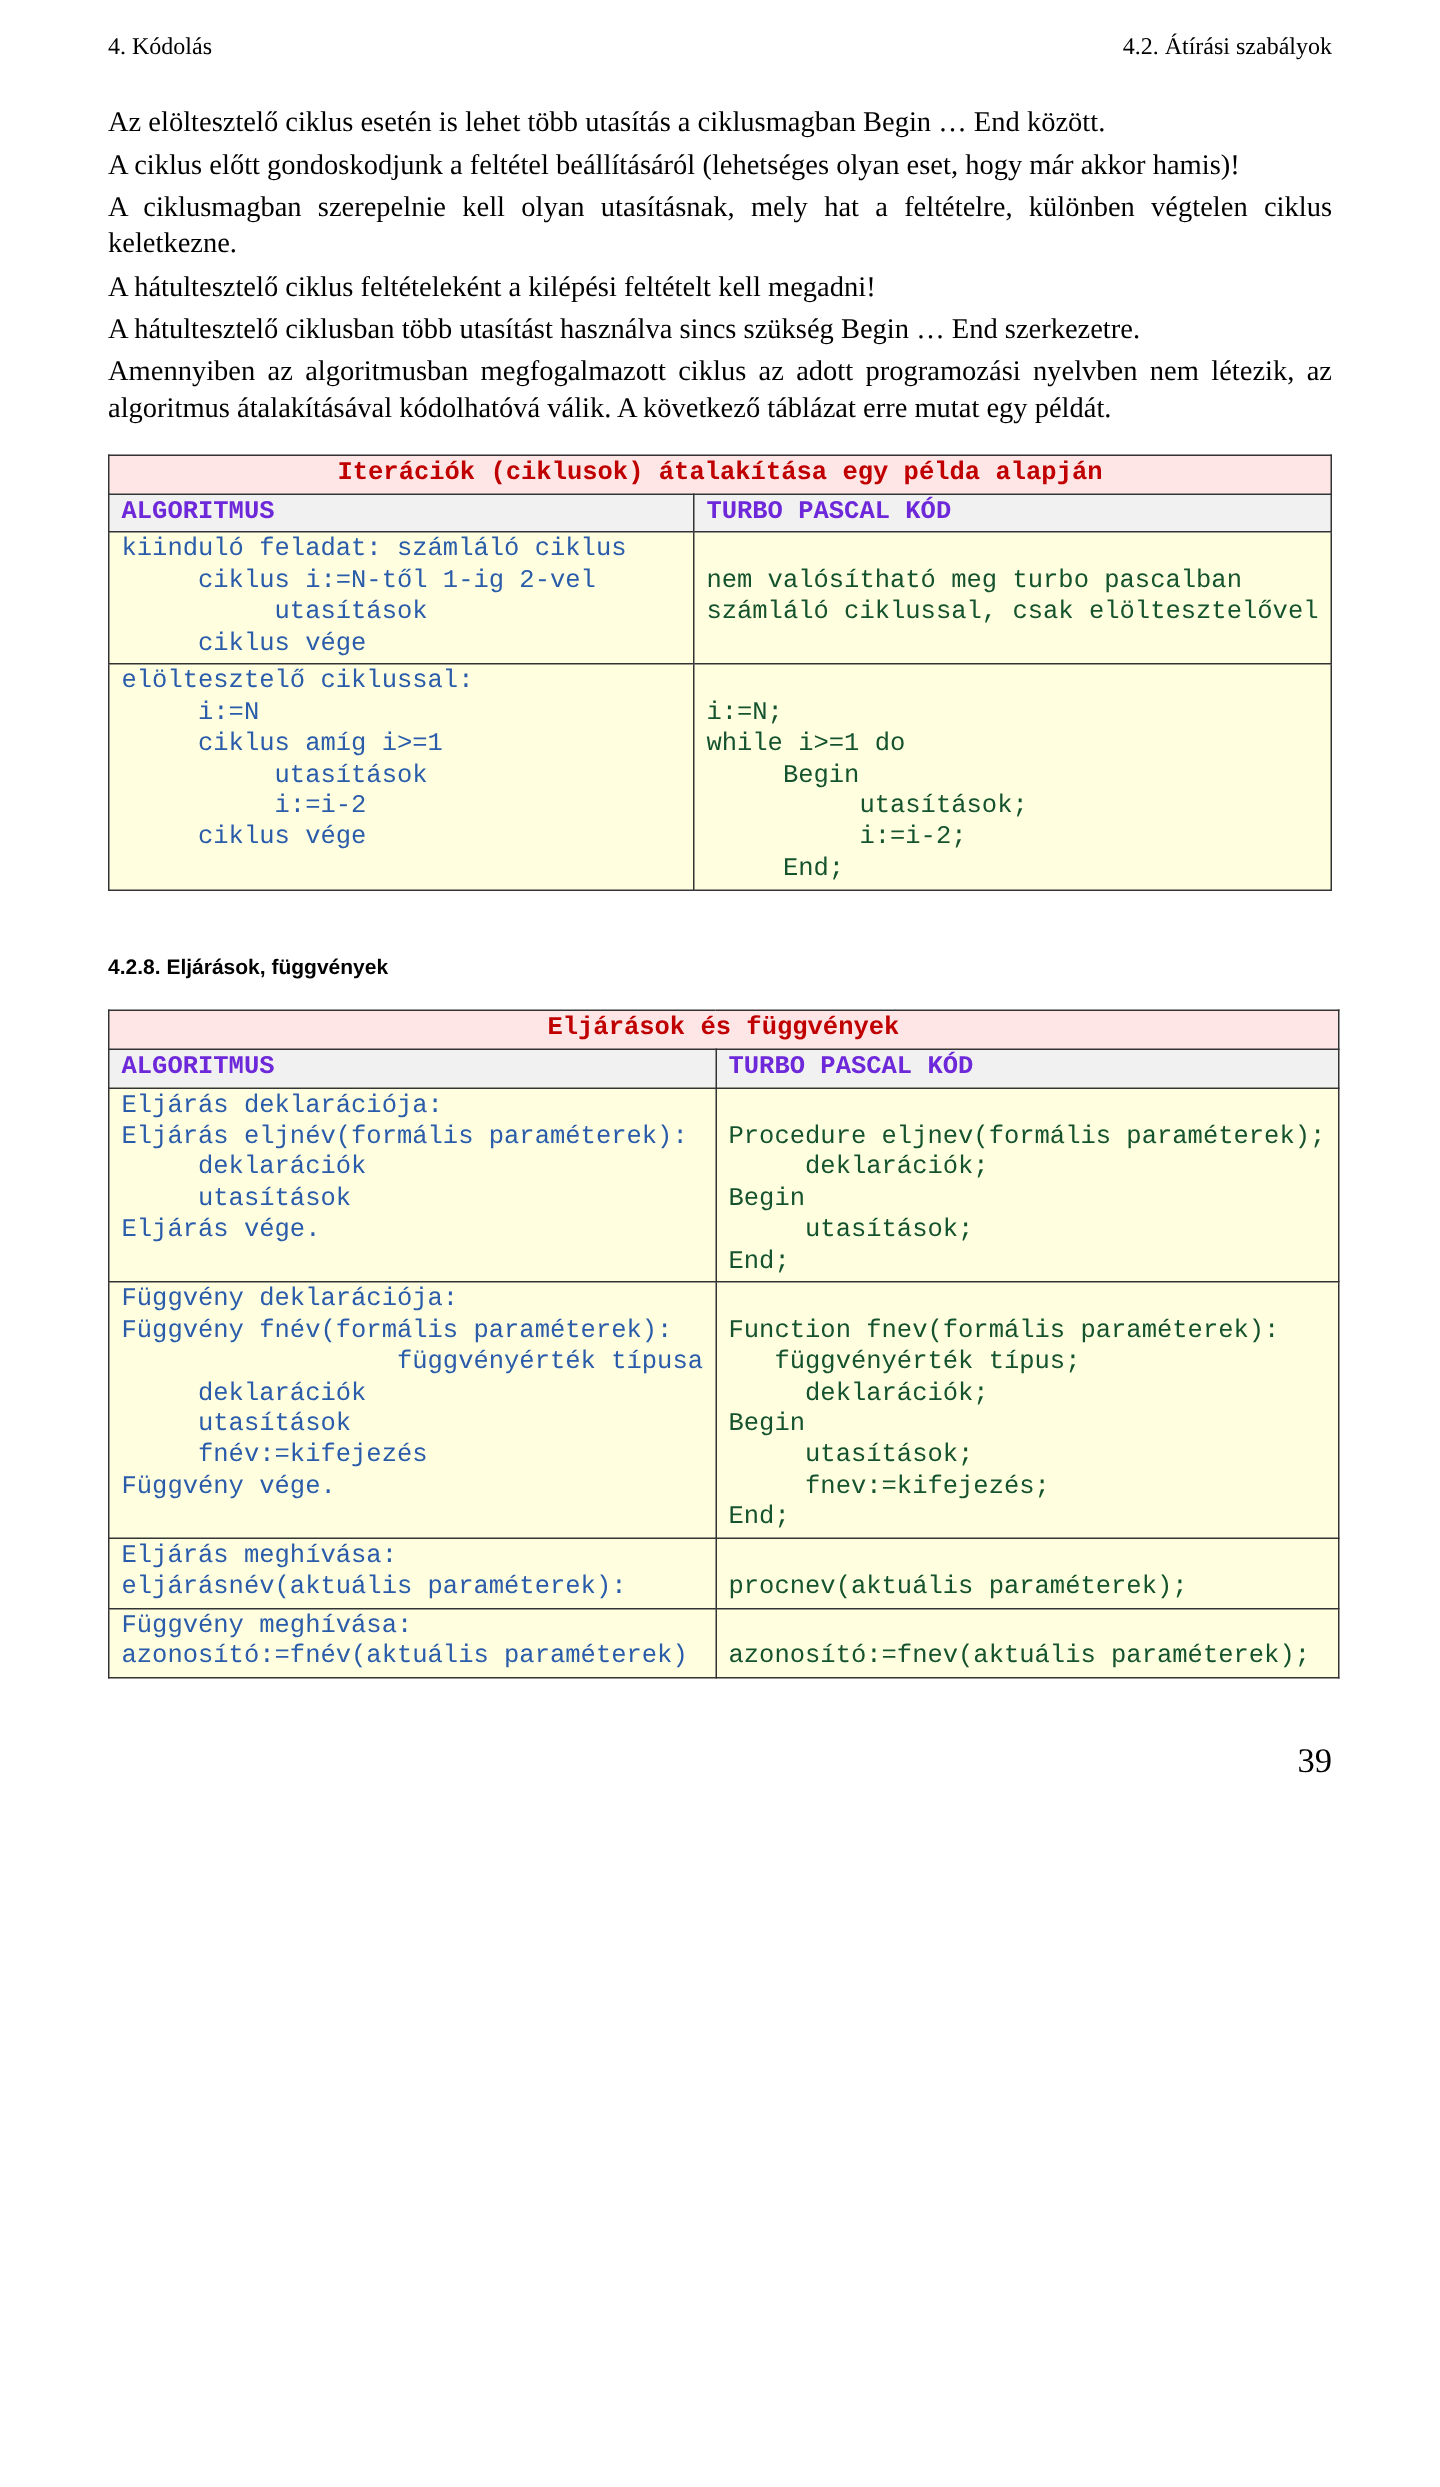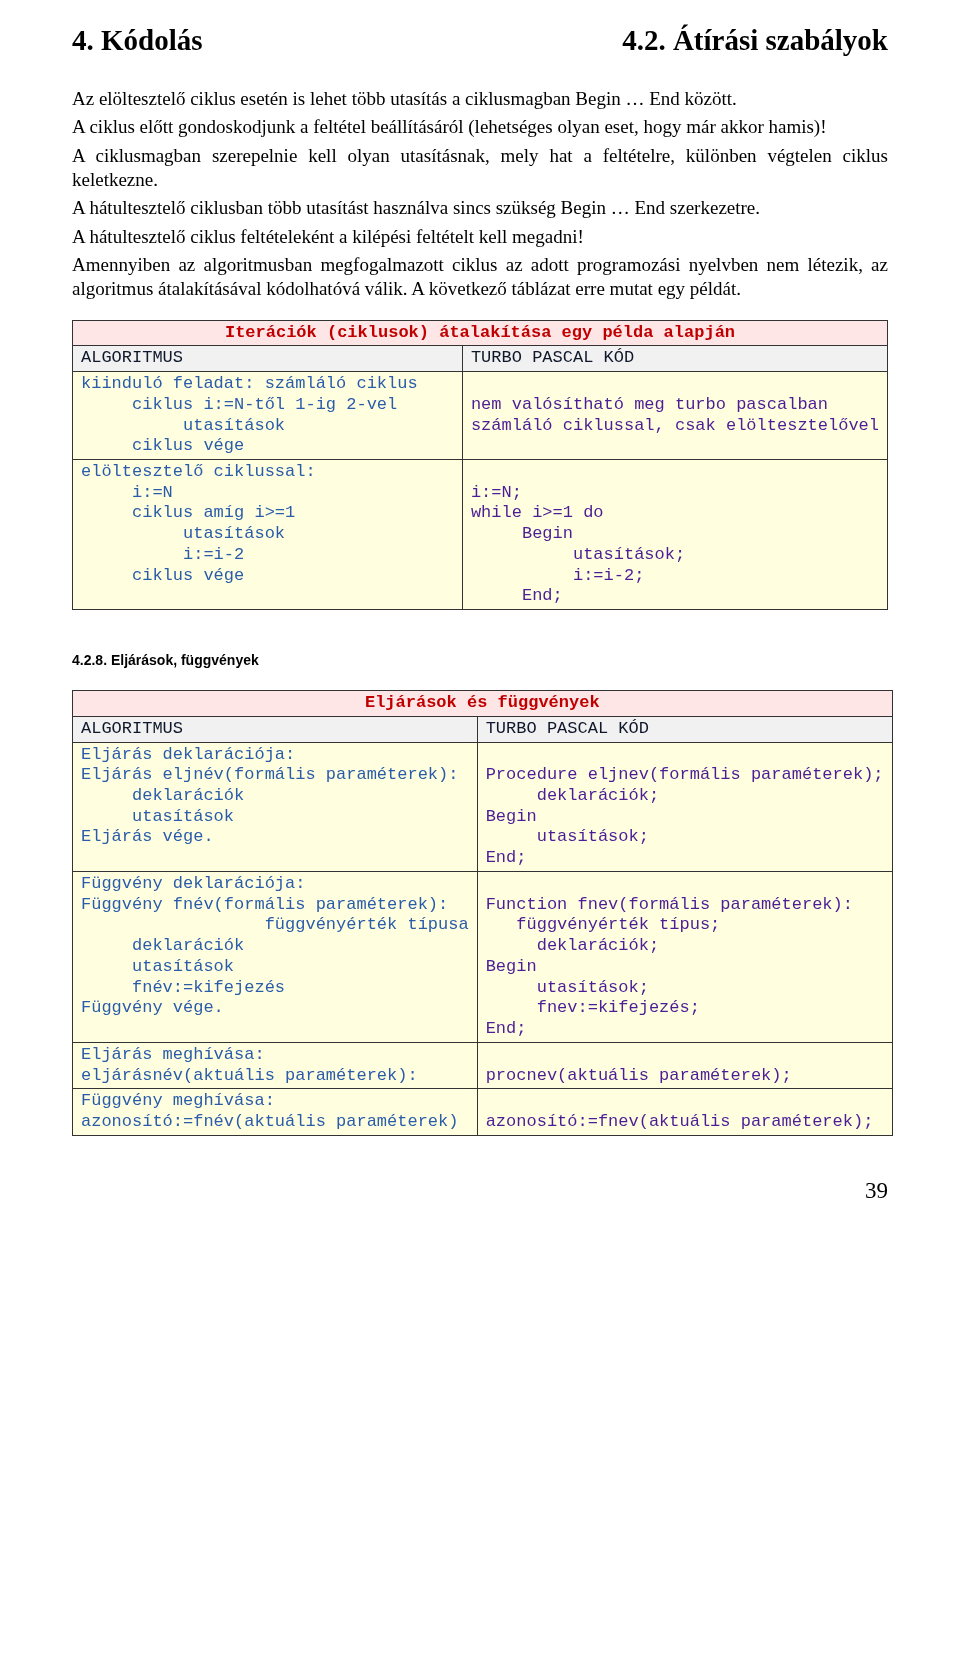--- a/index.html
+++ b/index.html
@@ -9,23 +9,22 @@
     color: #000;
     width: 960px;
     margin: 0 auto;
     padding: 22px 72px 40px 72px;
     font-size: 19px;
     line-height: 1.28;
   }
   .header-row {
     display: flex;
     justify-content: space-between;
-    font-size: 29px;
+    font-size: 16px;
     margin-bottom: 28px;
-    font-weight: bold;
   }
   .para {
     text-align: justify;
     margin-bottom: 4px;
   }
   .subhead {
     font-weight: bold;
     margin: 14px 0 10px 0;
   }
   .section-h {
@@ -50,27 +49,27 @@
   }
   .title-row td {
     background: #ffe6e6;
     color: #c00000;
     text-align: center;
     font-weight: bold;
     padding: 4px 8px;
   }
   .hdr-row td {
     background: #f1f1f1;
-    color: #0f172a;
-    font-weight: normal;
+    color: #6d28d9;
+    font-weight: bold;
     padding: 2px 8px 0 8px;
   }
   .body-row td {
     background: #ffffe0;
-    color: #4c1d95;
+    color: #14532d;
     white-space: pre;
     padding: 0 8px 4px 8px;
   }
   .body-row td:first-child {
     color: #2a5caa;
   }
   .page-wrap { position: relative; }
   .footer {
     text-align: right;
     margin-top: 40px;
@@ -82,22 +81,22 @@
 <div class="page-wrap">
 
 <div class="header-row">
   <span>4. Kódolás</span>
   <span>4.2. Átírási szabályok</span>
 </div>
 
 <p class="para">Az elöltesztelő ciklus esetén is lehet több utasítás a ciklusmagban Begin … End között.</p>
 <p class="para">A ciklus előtt gondoskodjunk a feltétel beállításáról (lehetséges olyan eset, hogy már akkor hamis)!</p>
 <p class="para">A ciklusmagban szerepelnie kell olyan utasításnak, mely hat a feltételre, különben végtelen ciklus keletkezne.</p>
+<p class="para">A hátultesztelő ciklus feltételeként a kilépési feltételt kell megadni!</p>
 <p class="para">A hátultesztelő ciklusban több utasítást használva sincs szükség Begin … End szerkezetre.</p>
-<p class="para">A hátultesztelő ciklus feltételeként a kilépési feltételt kell megadni!</p>
 
 <p class="para">Amennyiben az algoritmusban megfogalmazott ciklus az adott programozási nyelvben nem létezik, az algoritmus átalakításával kódolhatóvá válik. A következő táblázat erre mutat egy példát.</p>
 
 <table class="box">
   <tbody>
         <tr class="title-row">
           <td colspan="2">Iterációk (ciklusok) átalakítása egy példa alapján</td>
         </tr>
   <tr class="hdr-row">
     <td style="width:50%;">ALGORITMUS</td>

